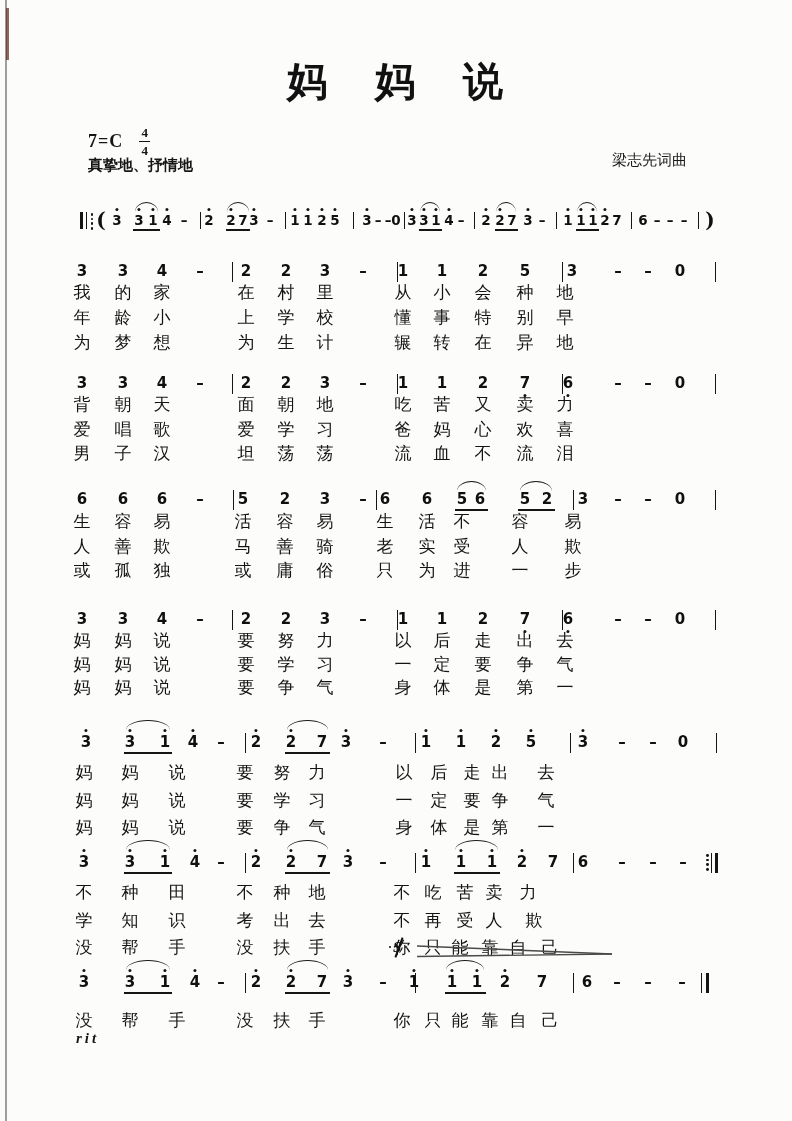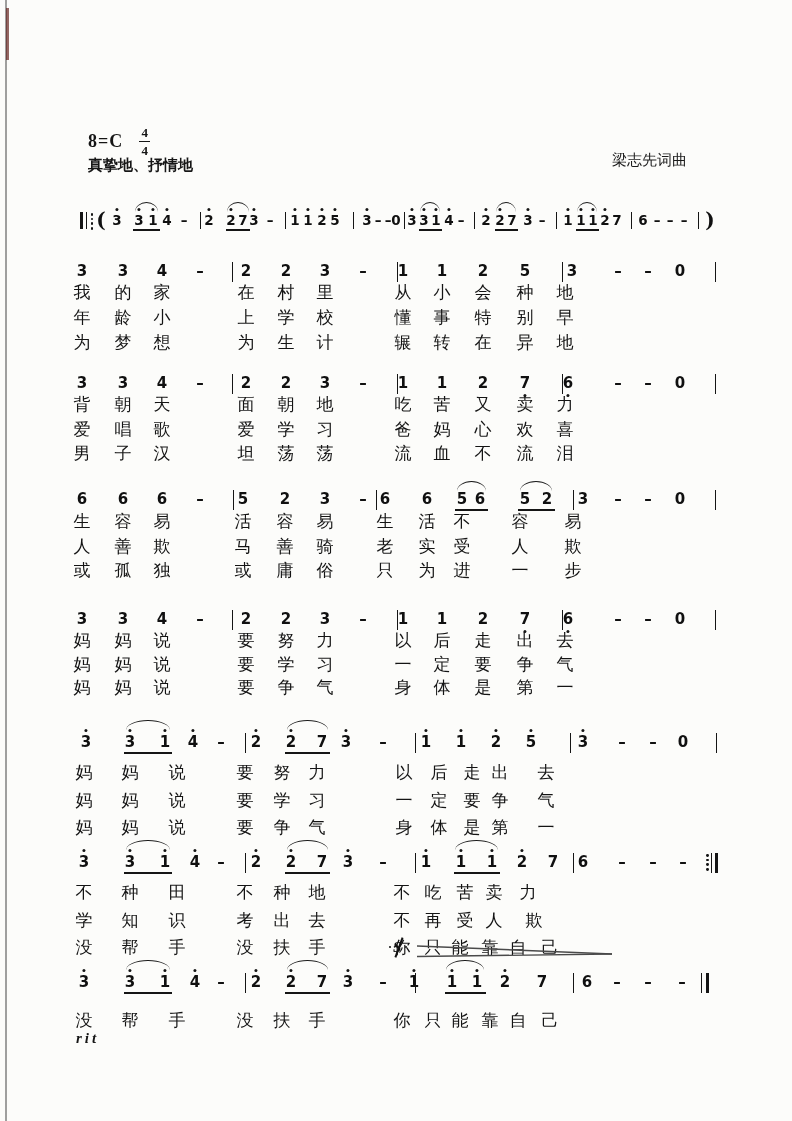--- a/index.html
+++ b/index.html
@@ -38,23 +38,24 @@
   .rit{position:absolute;left:76px;top:1030px;font:italic 600 15px "Liberation Serif",serif;
        letter-spacing:3px;color:#161616;}
 </style>
 </head>
 <body>
 
 <div class="sheet">
   <div class="scan-edge"></div>
   <div class="scan-edge-top"></div>
 
+  <h1 class="title">妈 妈 说</h1>
 
   <div class="keytime">
-    <span class="key">8=C</span>
+    <span class="key">7=C</span>
     <span class="frac">
       <span class="num">4</span>
       <span class="fbar"></span>
       <span class="den">4</span>
     </span>
   </div>
 
   <div class="expression">真挚地、抒情地</div>
   <div class="credit">梁志先词曲</div>
 

